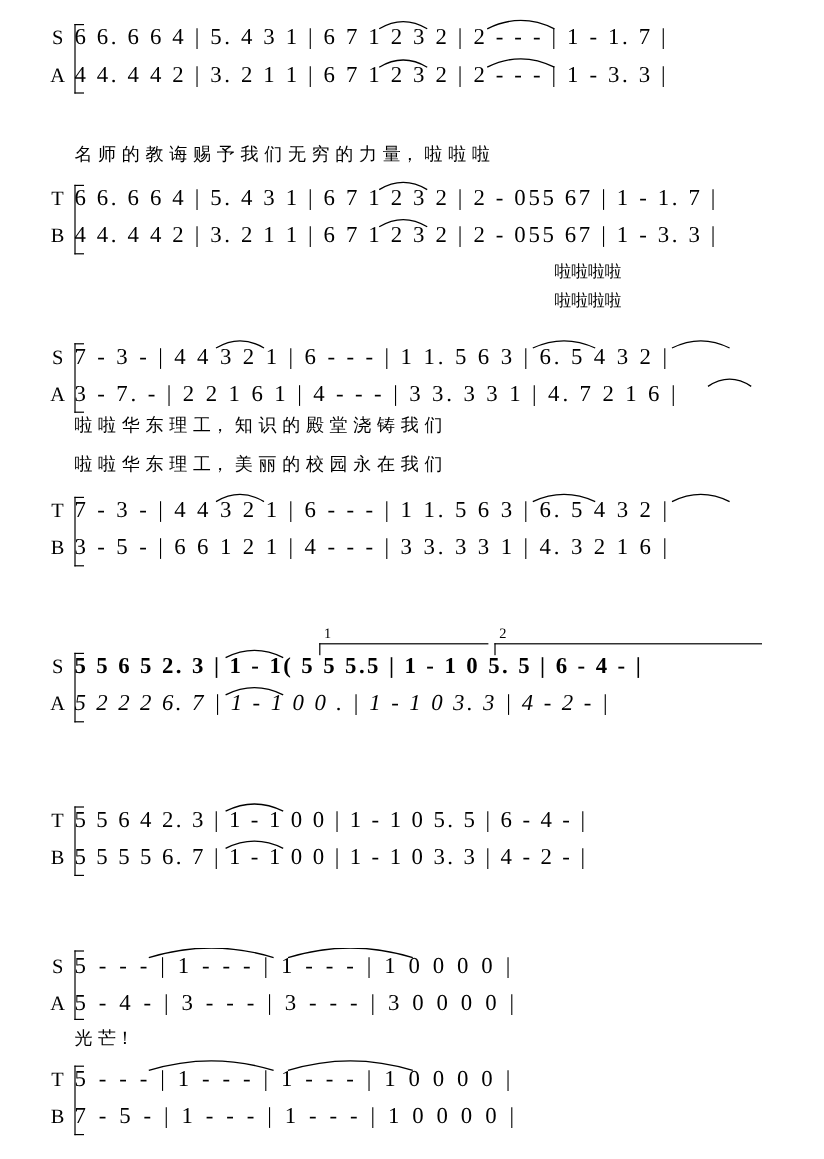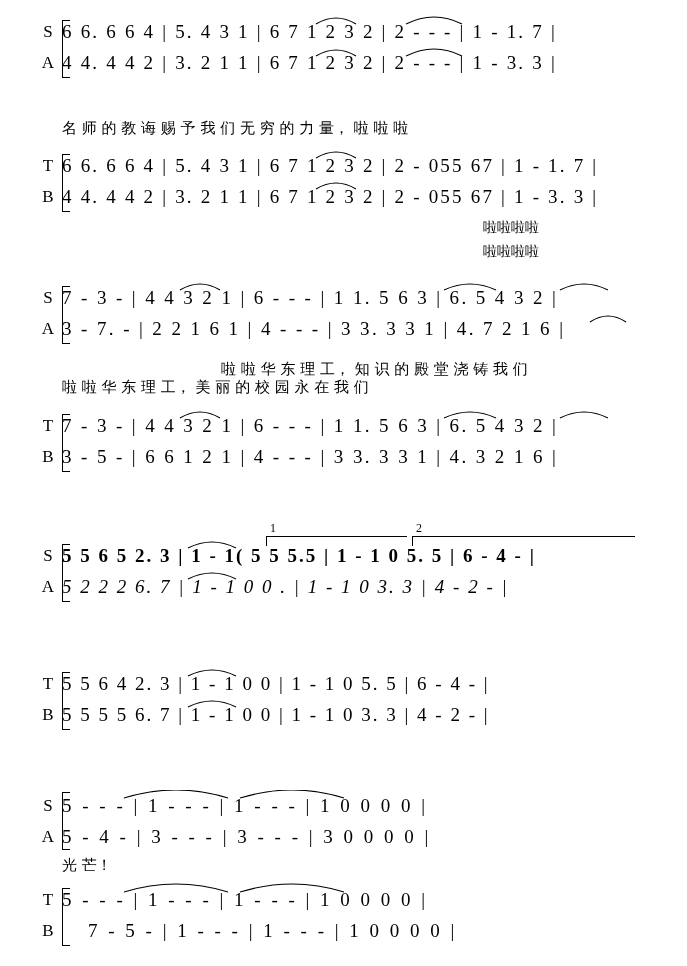--- a/index.html
+++ b/index.html
@@ -77,21 +77,20 @@
     color: #000;
   }
   .lyr-extra {
     position: absolute;
     height: 22px;
     font-family: "DejaVu Sans", sans-serif;
     font-size: 14px;
     line-height: 22px;
     color: #000;
     white-space: nowrap;
-    margin-left: 21px;
   }
   
   .ending {
     position: absolute;
     border-top: 1.4px solid #000;
     border-left: 1.4px solid #000;
     height: 9px;
   }
   .ending span {
     position: absolute;
@@ -158,21 +157,21 @@
     <div class="bracket" style="top:132px;height:56px;"></div>
 
     <div class="row" style="position:absolute;top:0;left:0;right:0;">
       <div class="voice-label">S</div>
       <div class="notes" style="letter-spacing:2.4px;">7  -  3  -  | 4  4  3  2  1 | 6  -  -  -  | 1  1. 5  6  3 | 6. 5  4  3  2 |</div>
     </div>
     <div class="row" style="position:absolute;top:31px;left:0;right:0;">
       <div class="voice-label">A</div>
       <div class="notes" style="letter-spacing:2.4px;">3  -  7. -  | 2  2  1  6  1 | 4  -  -  -  | 3  3. 3  3  1 | 4. 7  2  1  6 |</div>
     </div>
-    <div class="lyrics" style="top:74px;text-align:center;">啦   啦   华 东 理   工，        知 识 的 殿 堂  浇 铸 我   们</div>
+    <div class="lyrics" style="top:59px;">啦   啦   华 东 理   工，        知 识 的 殿 堂  浇 铸 我   们</div>
     <div class="lyrics" style="top:92px;">啦   啦   华 东 理   工，        美 丽 的 校 园  永 在 我   们</div>
     <div class="row" style="position:absolute;top:128px;left:0;right:0;">
       <div class="voice-label">T</div>
       <div class="notes" style="letter-spacing:2.4px;">7  -  3  -  | 4  4  3  2  1 | 6  -  -  -  | 1  1. 5  6  3 | 6. 5  4  3  2 |</div>
     </div>
     <div class="row" style="position:absolute;top:159px;left:0;right:0;">
       <div class="voice-label">B</div>
       <div class="notes" style="letter-spacing:2.4px;">3  -  5  -  | 6  6  1  2  1 | 4  -  -  -  | 3  3. 3  3  1 | 4. 3  2  1  6 |</div>
     </div>
 
@@ -235,21 +234,21 @@
       <div class="voice-label">A</div>
       <div class="notes" style="letter-spacing:3px;">5  -  4  -  | 3  -  -  -  | 3  -  -  -  | 3 0  0 0 0 |</div>
     </div>
     <div class="lyrics" style="top:62px;">光      芒！</div>
     <div class="row" style="position:absolute;top:94px;left:0;right:0;">
       <div class="voice-label">T</div>
       <div class="notes" style="letter-spacing:3px;">5  -  -  -  | 1  -  -  -  | 1  -  -  -  | 1 0  0 0 0 |</div>
     </div>
     <div class="row" style="position:absolute;top:125px;left:0;right:0;">
       <div class="voice-label">B</div>
-      <div class="notes" style="letter-spacing:3px;padding-left:26px;">7  -  5  -  | 1  -  -  -  | 1  -  -  -  | 1 0  0 0 0 |</div>
+      <div class="notes" style="letter-spacing:3px;">7  -  5  -  | 1  -  -  -  | 1  -  -  -  | 1 0  0 0 0 |</div>
     </div>
 
     <svg class="slurs" width="687" height="160">
       <path d="M 124 8 Q 176 -8 228 8"></path>
       <path d="M 240 8 Q 292 -8 344 8"></path>
       <path d="M 124 102 Q 176 86 228 102"></path>
       <path d="M 240 102 Q 292 86 344 102"></path>
     </svg>
   </div>
 

